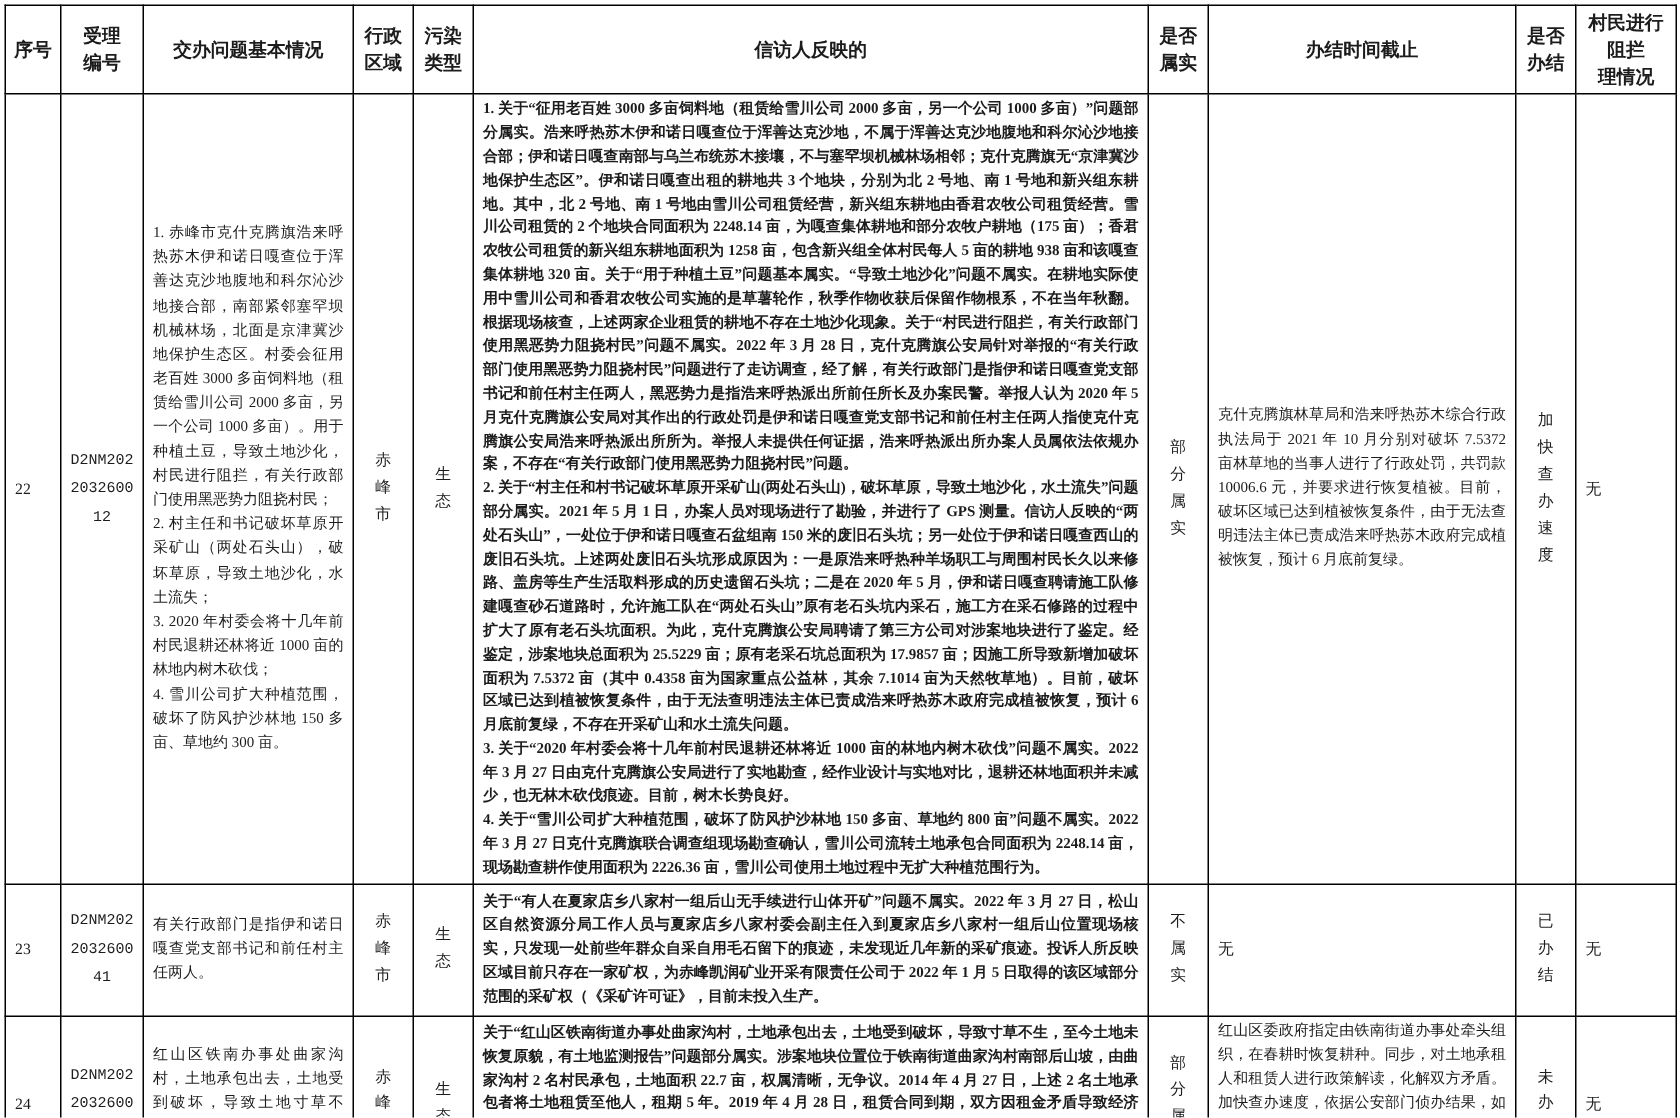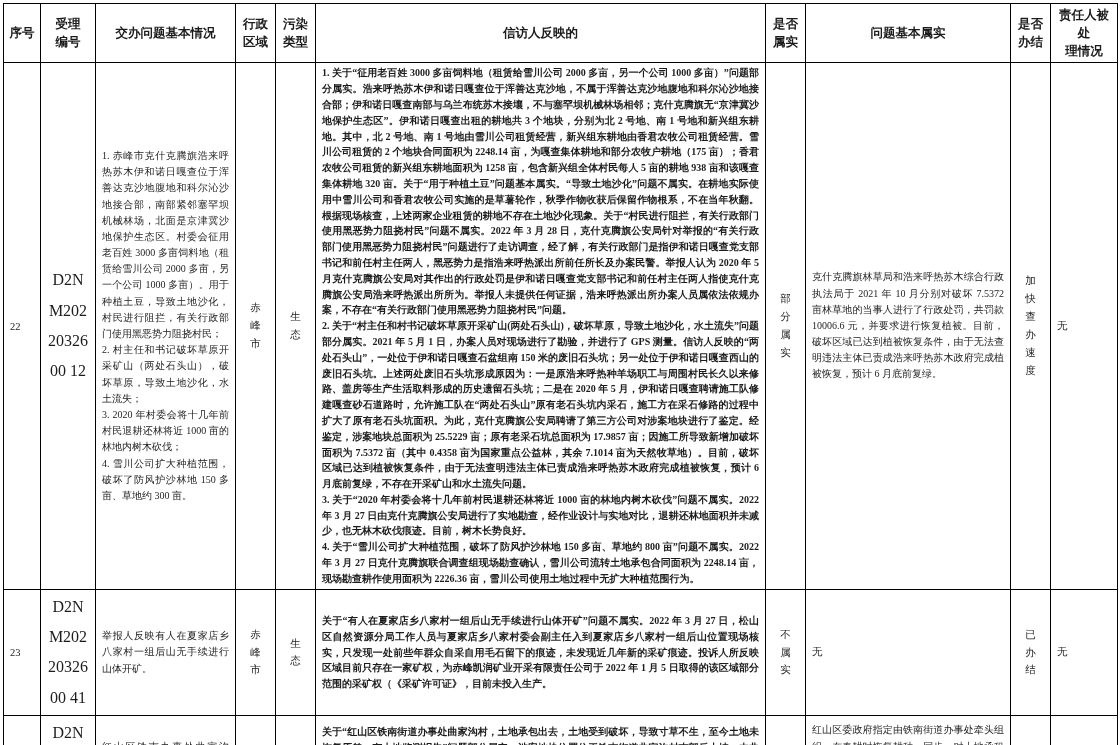--- a/index.html
+++ b/index.html
@@ -36,24 +36,25 @@
     white-space:pre-line;
     font-weight:bold;
   }
   .txt-sm{
     font-size:10px;
     line-height:1.62;
     text-align:justify;
     white-space:pre-line;
   }
   .caseno{
-    font-size:16px;
+    font-size:10px;
     line-height:1.9;
     text-align:center;
     word-break:break-all;
+    font-family:Liberation Mono, monospace;
   }
   .vert{
     width:1.05em;
     margin:0 auto;
     word-break:break-all;
     line-height:1.7;
     text-align:center;
     font-size:10.5px;
   }
   .plain{
@@ -87,24 +88,24 @@
     <th style="white-space:pre-line">受理
 编号</th>
     <th>交办问题基本情况</th>
     <th style="white-space:pre-line">行政
 区域</th>
     <th style="white-space:pre-line">污染
 类型</th>
     <th>信访人反映的</th>
     <th style="white-space:pre-line">是否
 属实</th>
-    <th>问题基本属实</th>
+    <th>办结时间截止</th>
     <th style="white-space:pre-line">是否
 办结</th>
-    <th style="white-space:pre-line">责任人被处
+    <th style="white-space:pre-line">村民进行阻拦
 理情况</th>
   </tr>
 
   <tr class="row22">
     <td class="plain">22</td>
     <td>
           <div class="caseno">D2NM202 2032600 12</div>
         </td>
     <td>
           <div class="txt-sm">1. 赤峰市克什克腾旗浩来呼热苏木伊和诺日嘎查位于浑善达克沙地腹地和科尔沁沙地接合部，南部紧邻塞罕坝机械林场，北面是京津冀沙地保护生态区。村委会征用老百姓 3000 多亩饲料地（租赁给雪川公司 2000 多亩，另一个公司 1000 多亩）。用于种植土豆，导致土地沙化，村民进行阻拦，有关行政部门使用黑恶势力阻挠村民；
@@ -135,21 +136,21 @@
         </td>
     <td class="plain">无</td>
   </tr>
 
   <tr class="row23">
     <td class="plain">23</td>
     <td>
           <div class="caseno">D2NM202 2032600 41</div>
         </td>
     <td>
-          <div class="txt-sm">举报人反映有人在夏家店乡八家村一组后山无手续进行山体开矿。</div>
+          <div class="txt-sm">有关行政部门是指伊和诺日嘎查党支部书记和前任村主任两人。</div>
         </td>
     <td>
           <div class="vert">赤峰市</div>
         </td>
     <td>
           <div class="vert">生态</div>
         </td>
     <td>
           <div class="txt">关于“有人在夏家店乡八家村一组后山无手续进行山体开矿”问题不属实。2022 年 3 月 27 日，松山区自然资源分局工作人员与夏家店乡八家村委会副主任入到夏家店乡八家村一组后山位置现场核实，只发现一处前些年群众自采自用毛石留下的痕迹，未发现近几年新的采矿痕迹。投诉人所反映区域目前只存在一家矿权，为赤峰凯润矿业开采有限责任公司于 2022 年 1 月 5 日取得的该区域部分范围的采矿权（《采矿许可证》，目前未投入生产。</div>
         </td>

